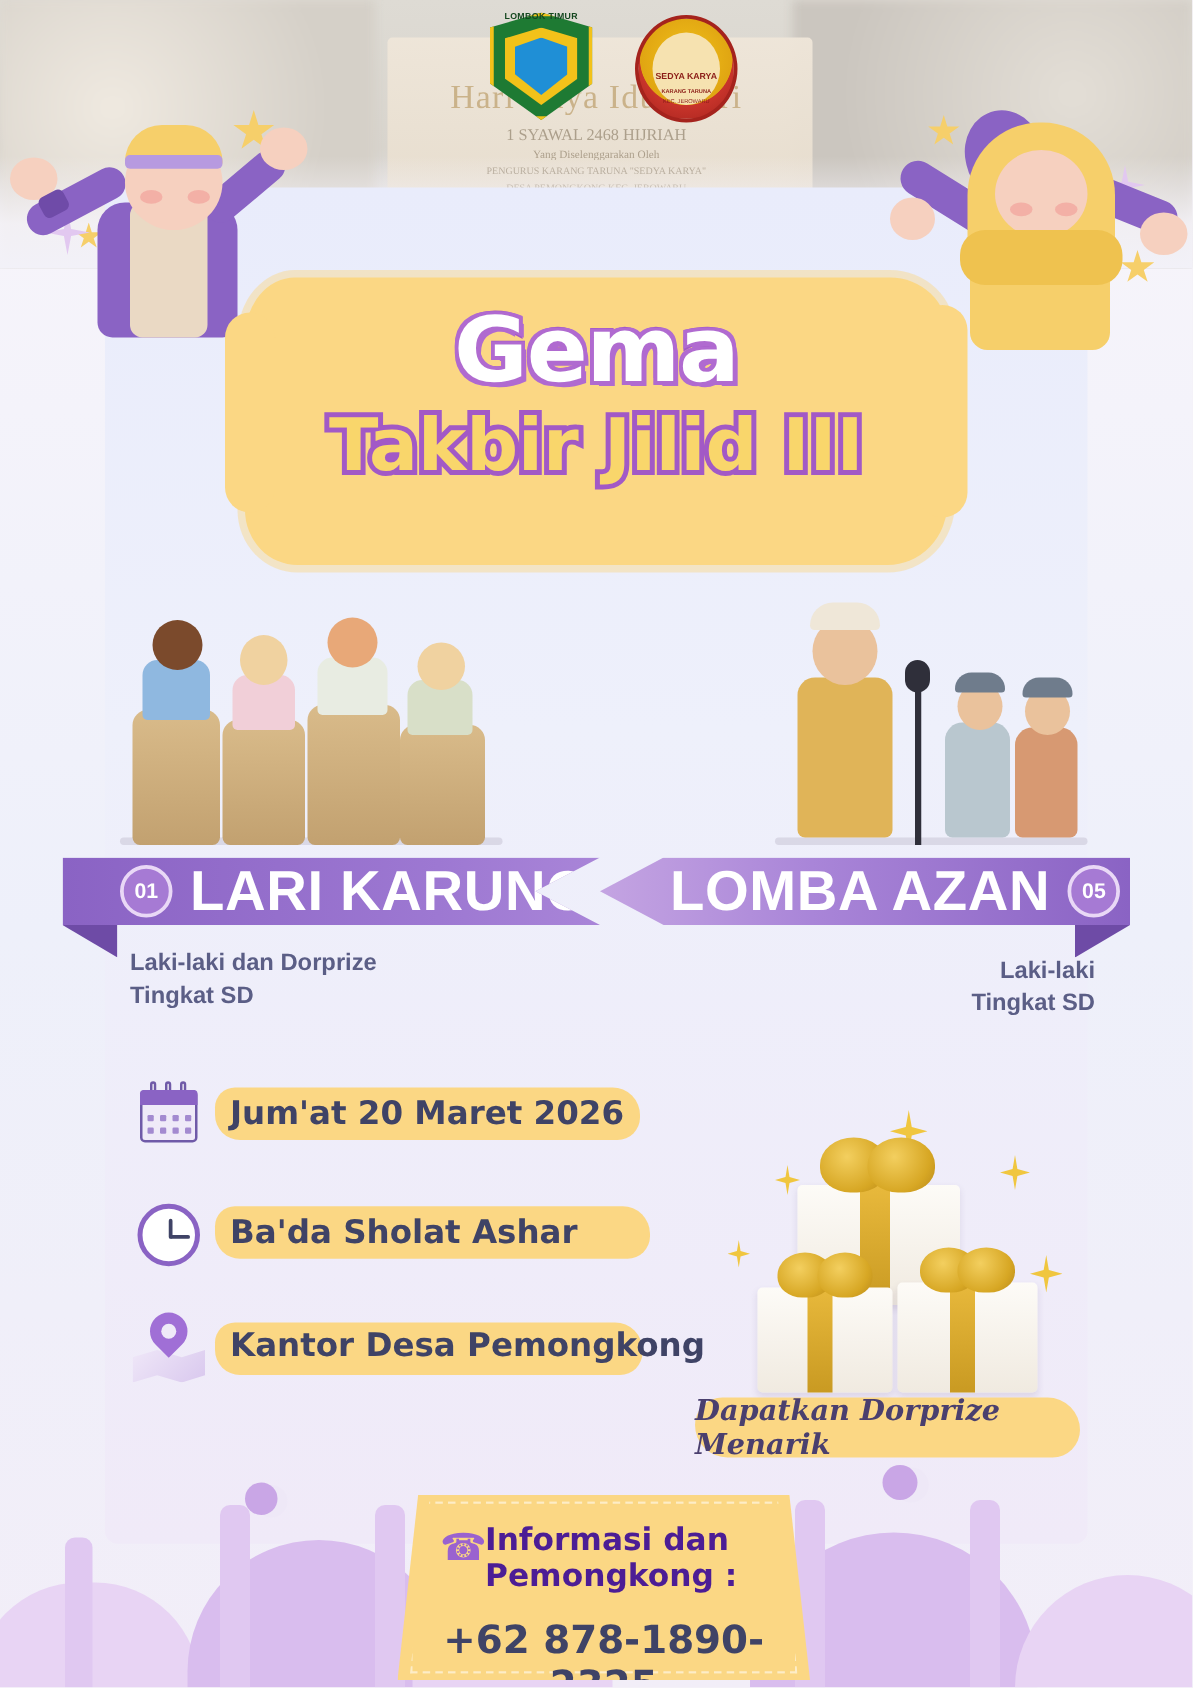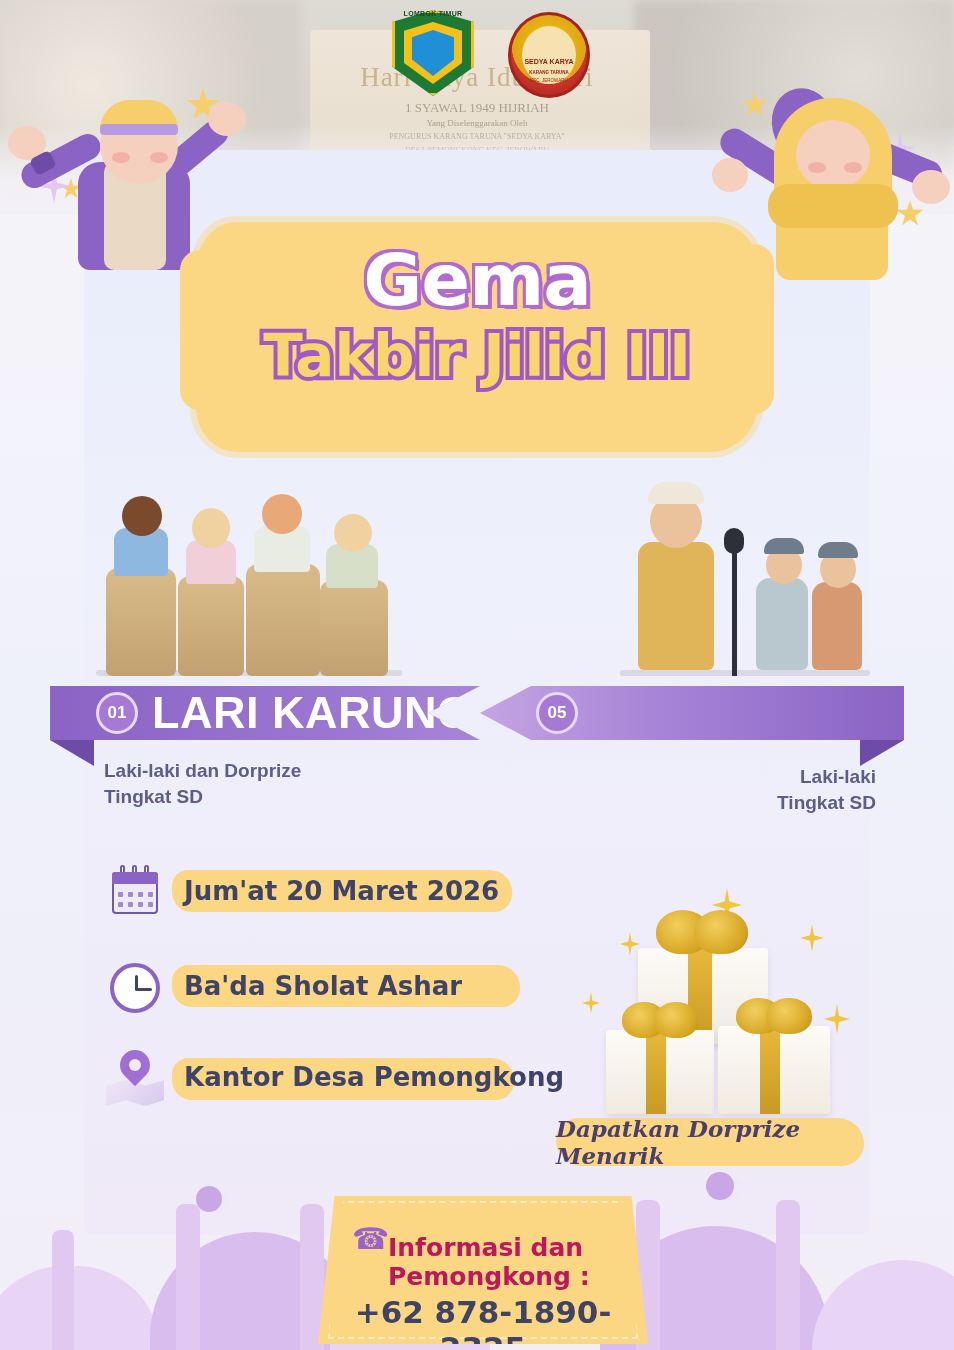--- a/index.html
+++ b/index.html
@@ -306,22 +306,22 @@
     position: absolute; left: 318px; top: 1196px; width: 330px; height: 148px;
     background: #fbd784;
     clip-path: polygon(5% 0, 95% 0, 100% 100%, 0 100%);
   }
   .contact-inner {
     position: absolute; inset: 5px 10px;
     border: 2px dashed rgba(255,255,255,.55);
     clip-path: polygon(5% 0, 95% 0, 100% 100%, 0 100%);
   }
   .contact-title {
-    position: absolute; left: 70px; top: 38px; width: 250px;
-    color: #be185d; font-size: 25px; font-weight: 900; line-height: 1.15;
+    position: absolute; left: 70px; top: 22px; width: 250px;
+    color: #4c1d95; font-size: 25px; font-weight: 900; line-height: 1.15;
     font-family: "DejaVu Sans", sans-serif;
   }
   .phone-icon {
     position: absolute; left: 34px; top: 26px; width: 34px; height: 34px;
     color: #9a62cf; font-size: 30px; line-height: 34px;
   }
   .contact-number {
     position: absolute; left: 0; top: 98px; width: 100%; text-align: center;
     color: #3f4366; font-size: 31px; font-weight: bold;
     font-family: "DejaVu Sans", sans-serif;
@@ -330,21 +330,21 @@
 </head>
 <body>
 
 <div class="poster">
 
   <div class="photo-band">
     <div class="blur-left"></div>
     <div class="blur-right"></div>
     <div class="banner-bg"></div>
     <div class="banner-line bl1">Hari Raya Idul Fitri</div>
-    <div class="banner-line bl2">1 SYAWAL 1949 HIJRIAH</div>
+    <div class="banner-line bl2">1 SYAWAL 2468 HIJRIAH</div>
     <div class="banner-line bl3">Yang Diselenggarakan Oleh</div>
     <div class="banner-line bl4">PENGURUS KARANG TARUNA "SEDYA KARYA"</div>
     <div class="banner-line bl5">DESA PEMONGKONG KEC. JEROWARU</div>
     <div class="fade"></div>
   </div>
 
   <div class="logo logo-kab">
     <div class="shield"></div>
     <div class="shield-inner"></div>
     <div class="shield-core"></div>
@@ -432,20 +432,21 @@
     <div style="position:absolute;left:198px;bottom:118px;width:40px;height:16px;background:#6f7c8c;border-radius:14px 14px 3px 3px;"></div>
   </div>
 
   <div class="ribbon-tail-l"></div>
   <div class="ribbon ribbon-left">
     <div class="badge">01</div>
     <div class="ribbon-label">LARI KARUNG</div>
   </div>
   <div class="ribbon-tail-r"></div>
   <div class="ribbon ribbon-right">
+    <div class="ribbon-label">LOMBA AZAN</div>
     <div class="badge">05</div>
   </div>
 
   <div class="sub-left">
     <div>Laki-laki dan Dorprize</div>
     <div>Tingkat SD</div>
   </div>
   <div class="sub-right">
     <div>Laki-laki</div>
     <div>Tingkat SD</div>

